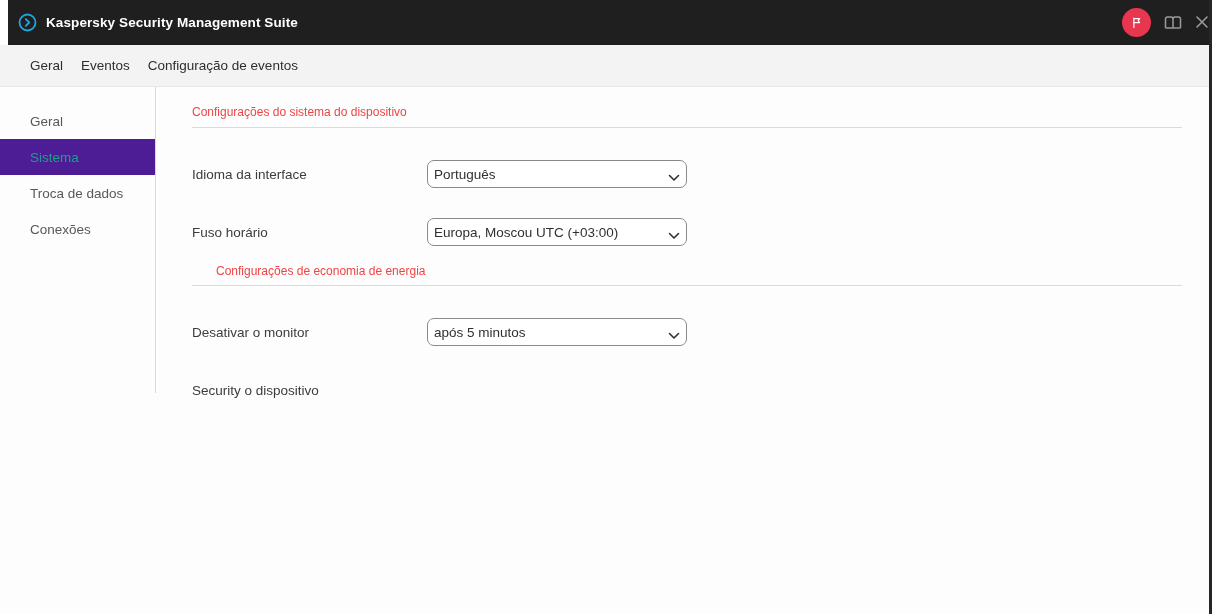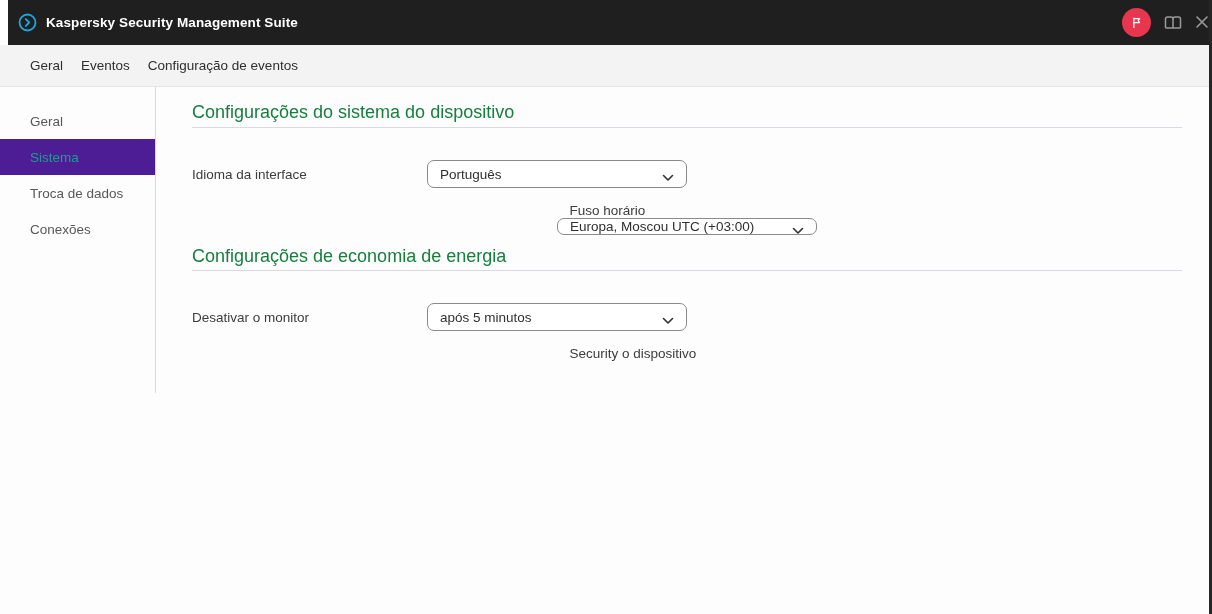--- a/index.html
+++ b/index.html
@@ -26,30 +26,30 @@
   
   .sidebar{position:absolute;left:0;top:87px;width:155px;}
   .side-item{height:36px;display:flex;align-items:center;padding-left:30px;box-sizing:border-box;
     font-size:13.5px;color:#585858;cursor:pointer;}
   .side-item.active{color:#1d9e8c;background:#4c1d95;}
   .side-item:first-child{margin-top:16px;}
   .v-divider{position:absolute;left:155px;top:87px;width:1px;height:306px;background:#d9d9d9;}
 
   
   .content{position:absolute;left:192px;top:87px;width:990px;}
-  .section-title{margin-top:17px;font-size:18px;color:#15803d;line-height:16px;}
+  .section-title{margin-top:17px;font-size:12px;color:#ef4444;line-height:16px;}
   .hr{margin-top:7px;height:1px;background:#dadae2;}
   .hr.second{margin-top:6px;}
   .form-row{display:flex;align-items:center;height:28px;}
-  .row-1{margin-top:32px;} .row-2{margin-top:15px;flex-direction:column;}
-  .sec2-title{margin-top:17px;}
+  .row-1{margin-top:32px;} .row-2{margin-top:30px;}
+  .sec2-title{margin-top:17px;margin-left:24px;}
   .form-label{width:235px;font-size:13.5px;color:#3c3c3c;}
   .dropdown{width:260px;height:28px;box-sizing:border-box;border:1px solid #8a8a8a;border-radius:7px;
     background:#fff;display:flex;align-items:center;justify-content:space-between;
-    padding:0 12px;font-size:13.5px;color:#303030;cursor:pointer;}
+    padding:0 6px;font-size:13.5px;color:#303030;cursor:pointer;}
   .chev{width:12px;height:8px;flex:none;margin-left:8px;}
 
   
   .right-edge{position:absolute;right:0;top:0;width:3px;height:614px;background:#262626;}
 </style>
 </head>
 <body>
 
 <div class="app">
 

